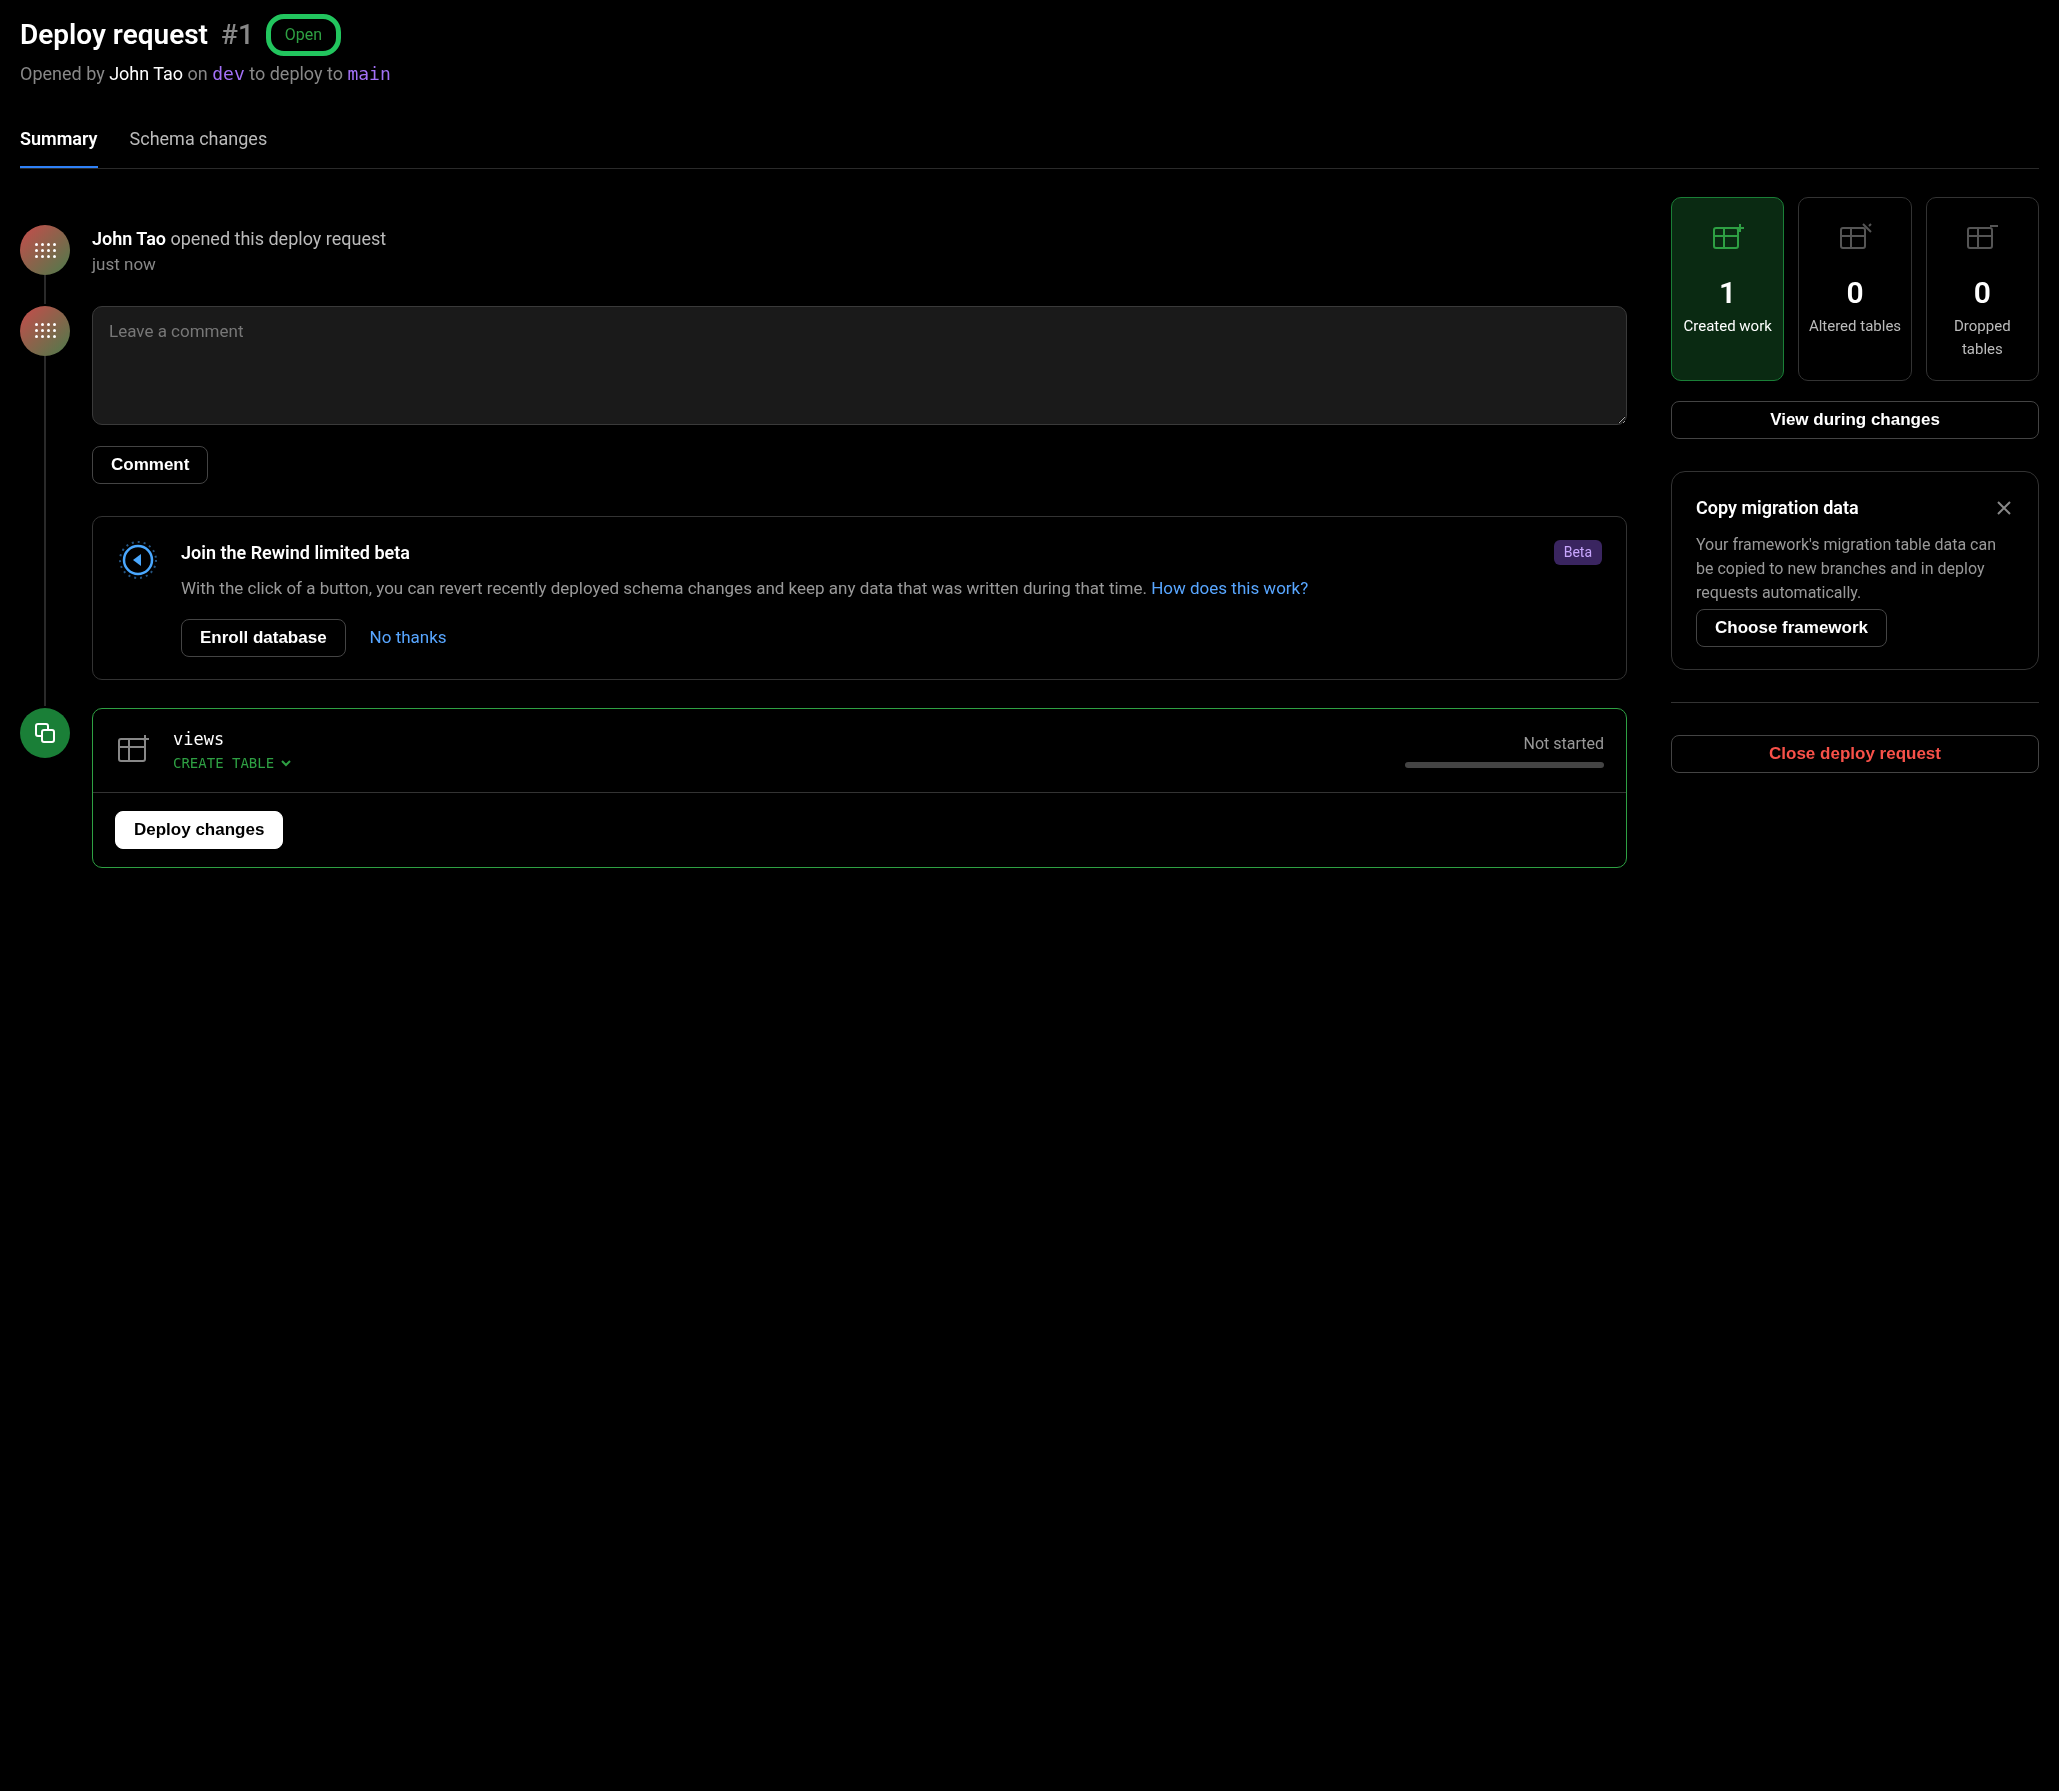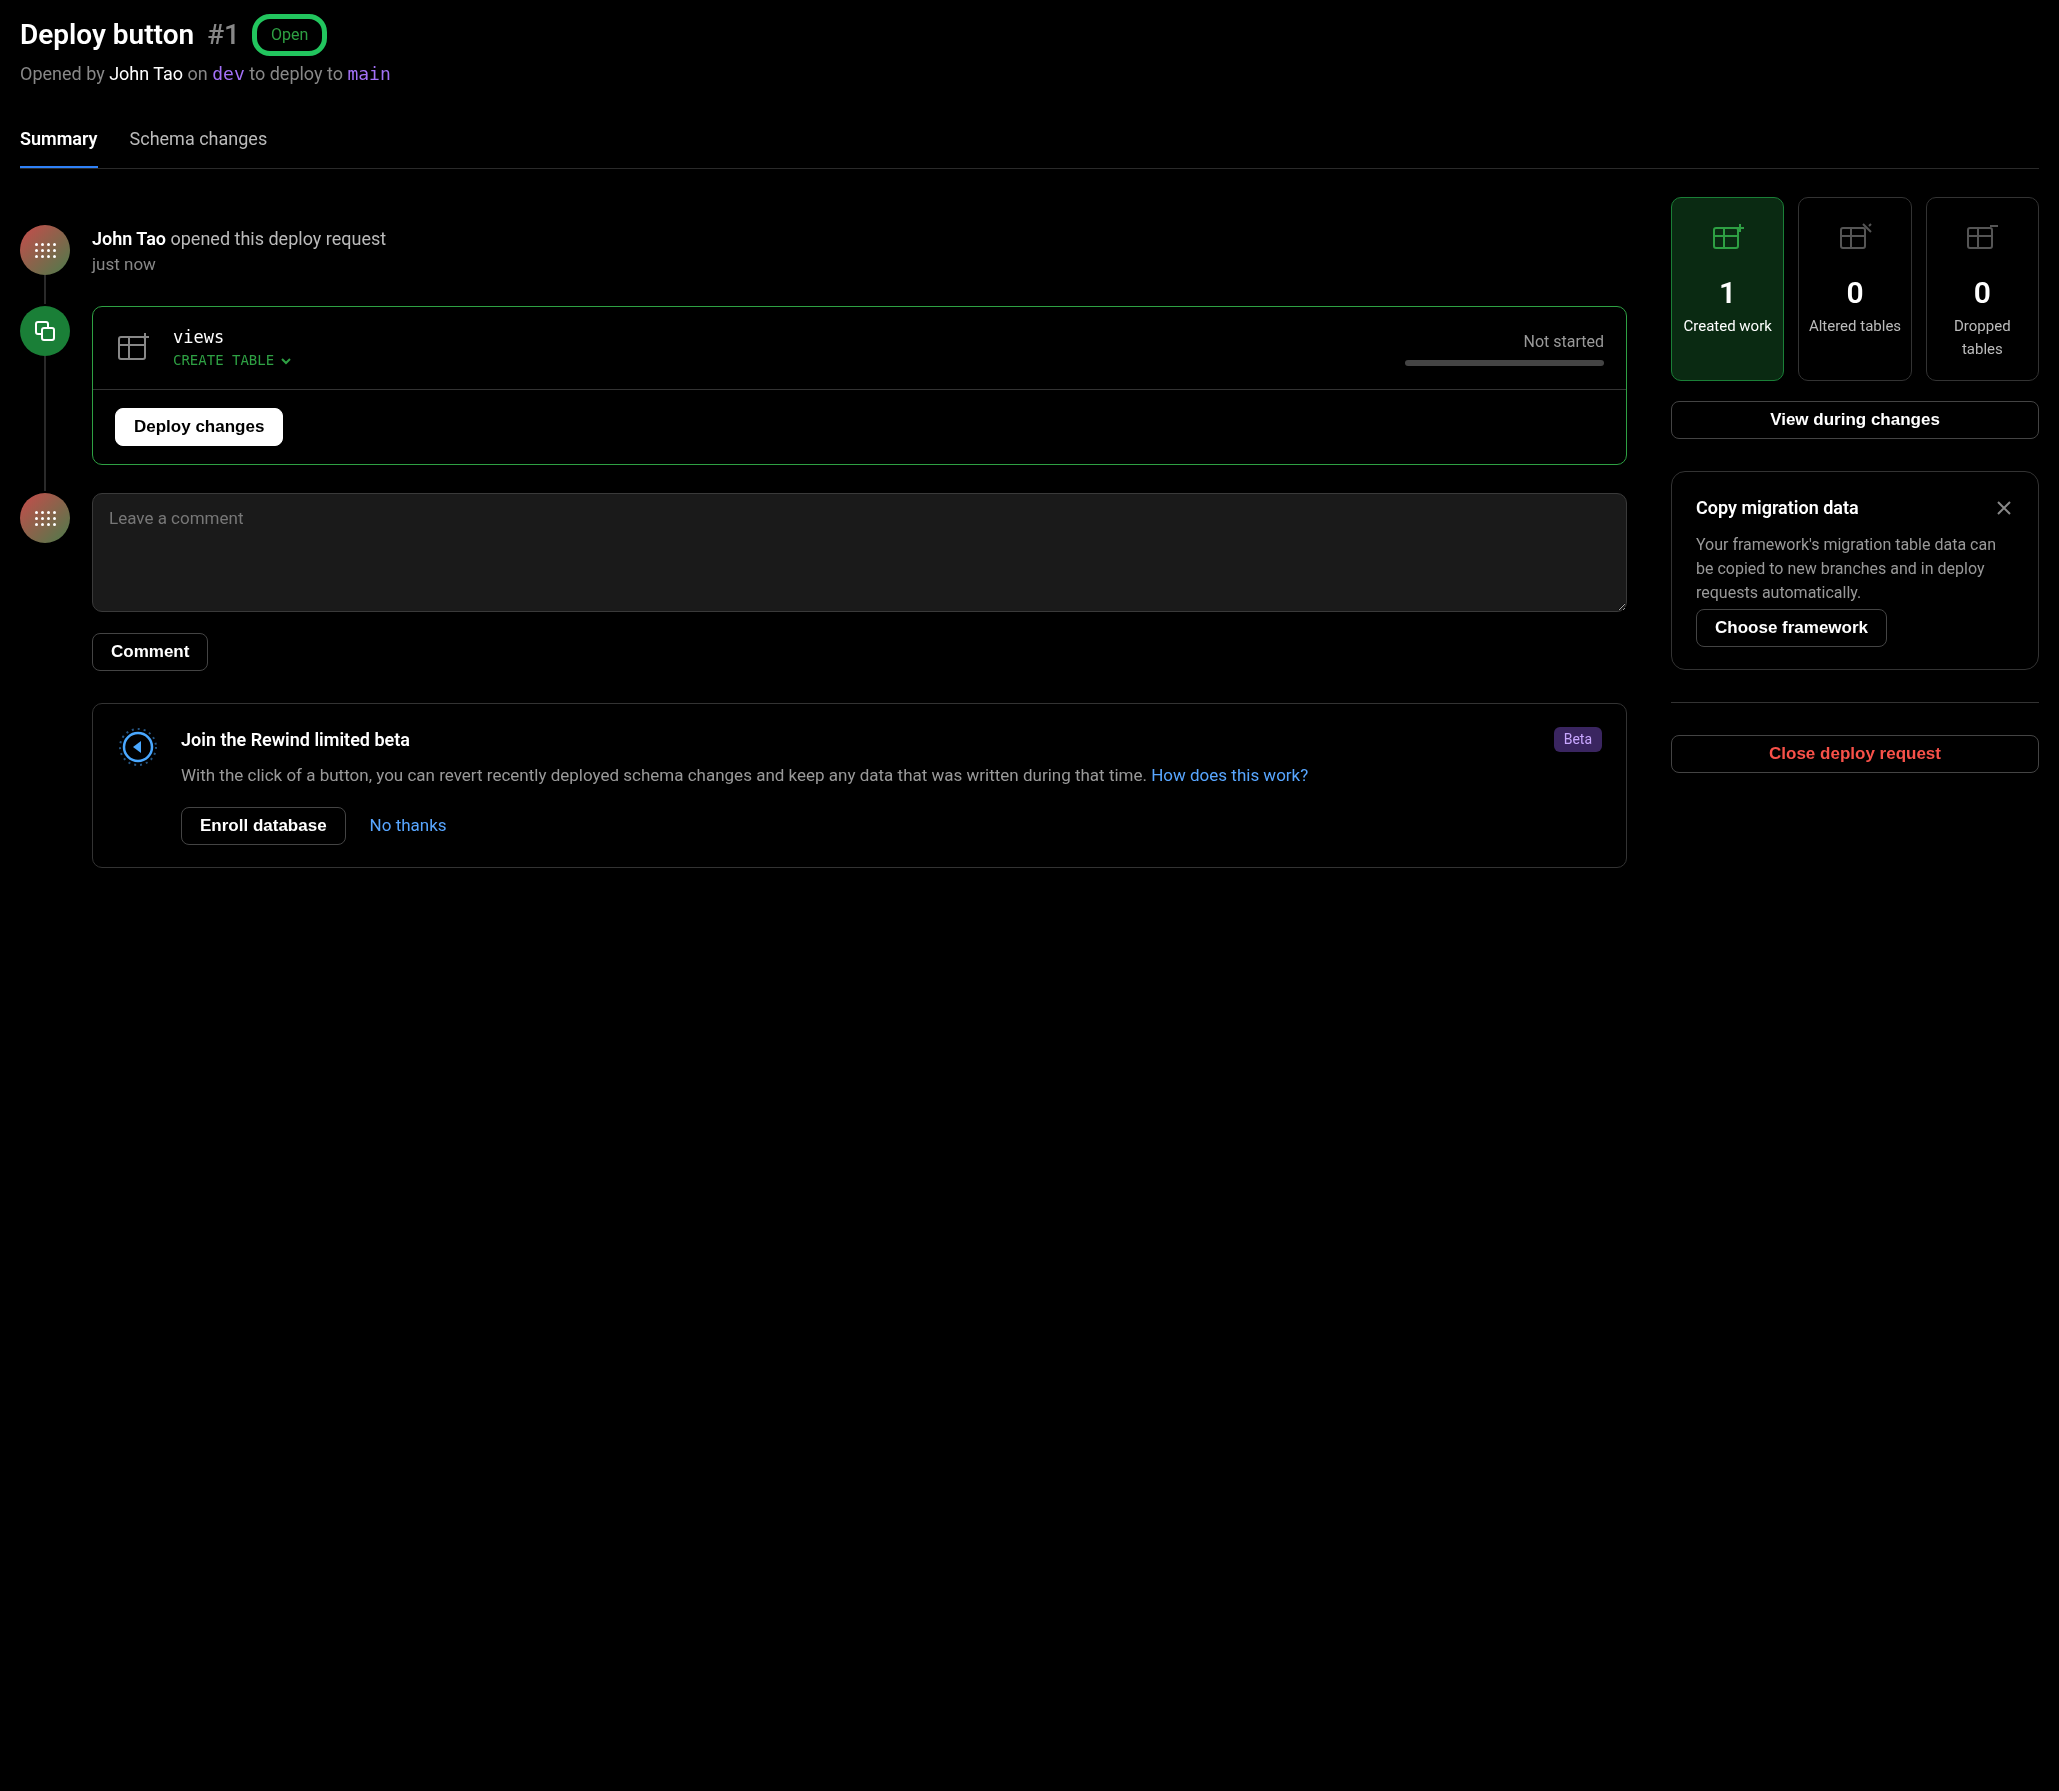--- a/index.html
+++ b/index.html
@@ -110,21 +110,21 @@
 .side-panel-desc { color: #999; font-size: 16px; margin-bottom: 4px; }
 .divider { height: 1px; background: #333; margin: 32px 0; }
 .avatar-green { background: #1a7f37; }
 .chevron { width: 12px; height: 12px; }
 </style>
 </head>
 <body>
 
 <div class="header-row">
   <h1 class="title">
-    <span>Deploy button</span>
+    <span>Deploy request</span>
     <span class="num">#1</span>
   </h1>
   <span class="status-badge">Open</span>
 </div>
 <div class="subhead">
   <span>Opened by</span>
   <span class="user">John Tao</span>
   <span>on</span>
   <span class="branch">dev</span>
   <span>to deploy to</span>
@@ -160,20 +160,67 @@
         <div class="tl-body">
           <div class="tl-head">
             <span class="user">John Tao</span>
             <span>opened this deploy request</span>
           </div>
           <div class="tl-time">just now</div>
         </div>
       </div>
 
       <div class="tl-item">
+        <div class="avatar avatar-jt">
+          <div class="avatar-dots">
+              <span></span>
+              <span></span>
+              <span></span>
+              <span></span>
+              <span></span>
+              <span></span>
+              <span></span>
+              <span></span>
+              <span></span>
+              <span></span>
+              <span></span>
+              <span></span>
+            </div>
+        </div>
+        <div class="tl-body">
+          <textarea class="comment-box" placeholder="Leave a comment" style=""></textarea>
+          <button class="btn mt-14">Comment</button>
+
+          <div class="panel rewind-panel" style="margin-top:32px">
+            <div class="rewind-icon">
+              <svg viewBox="0 0 42 42" fill="none">
+                  <circle cx="21" cy="21" r="18" stroke="#4aa8ff" stroke-width="2" stroke-dasharray="2 4" opacity="0.5"></circle>
+                  <circle cx="21" cy="21" r="14" stroke="#4aa8ff" stroke-width="2.5"></circle>
+                  <path d="M24 15 L16 21 L24 27 Z" fill="#4aa8ff"></path>
+                  <path d="M18 15 L10 21 L18 27 Z" fill="#4aa8ff" opacity="0"></path>
+                </svg>
+            </div>
+            <div class="rewind-body">
+              <div class="rewind-title-row">
+                <div class="rewind-title">Join the Rewind limited beta</div>
+                <span class="beta-badge">Beta</span>
+              </div>
+              <div class="rewind-desc">
+                <span>With the click of a button, you can revert recently deployed schema changes and keep any data that was written during that time. </span><span class="link">How does this work?</span>
+              </div>
+              <div class="rewind-actions">
+                <button class="btn">Enroll database</button>
+                <span class="link-btn">No thanks</span>
+              </div>
+            </div>
+          </div>
+        </div>
+      </div>
+
+      <div class="tl-item">
         <div class="avatar avatar-green">
           <svg width="24" height="24" viewBox="0 0 24 24" fill="none">
               <rect x="3" y="3" width="12" height="12" rx="2" stroke="#fff" stroke-width="2"></rect>
               <rect x="9" y="9" width="12" height="12" rx="2" stroke="#fff" stroke-width="2" fill="#1a7f37"></rect>
             </svg>
         </div>
         <div class="tl-body">
           <div class="change-panel">
             <div class="change-head">
               <div class="table-icon">
@@ -198,67 +245,20 @@
                 <div class="progress"></div>
               </div>
             </div>
             <div class="change-foot">
               <button class="btn btn-white">Deploy changes</button>
             </div>
           </div>
         </div>
       </div>
 
-      <div class="tl-item">
-        <div class="avatar avatar-jt">
-          <div class="avatar-dots">
-              <span></span>
-              <span></span>
-              <span></span>
-              <span></span>
-              <span></span>
-              <span></span>
-              <span></span>
-              <span></span>
-              <span></span>
-              <span></span>
-              <span></span>
-              <span></span>
-            </div>
-        </div>
-        <div class="tl-body">
-          <textarea class="comment-box" placeholder="Leave a comment" style=""></textarea>
-          <button class="btn mt-14">Comment</button>
-
-          <div class="panel rewind-panel" style="margin-top:32px">
-            <div class="rewind-icon">
-              <svg viewBox="0 0 42 42" fill="none">
-                  <circle cx="21" cy="21" r="18" stroke="#4aa8ff" stroke-width="2" stroke-dasharray="2 4" opacity="0.5"></circle>
-                  <circle cx="21" cy="21" r="14" stroke="#4aa8ff" stroke-width="2.5"></circle>
-                  <path d="M24 15 L16 21 L24 27 Z" fill="#4aa8ff"></path>
-                  <path d="M18 15 L10 21 L18 27 Z" fill="#4aa8ff" opacity="0"></path>
-                </svg>
-            </div>
-            <div class="rewind-body">
-              <div class="rewind-title-row">
-                <div class="rewind-title">Join the Rewind limited beta</div>
-                <span class="beta-badge">Beta</span>
-              </div>
-              <div class="rewind-desc">
-                <span>With the click of a button, you can revert recently deployed schema changes and keep any data that was written during that time. </span><span class="link">How does this work?</span>
-              </div>
-              <div class="rewind-actions">
-                <button class="btn">Enroll database</button>
-                <span class="link-btn">No thanks</span>
-              </div>
-            </div>
-          </div>
-        </div>
-      </div>
-
     </div>
   </div>
 
   <div class="sidebar">
     <div class="stats">
       <div class="stat-card created">
         <div class="stat-icon">
           <svg viewBox="0 0 40 40" fill="none">
               <rect x="6" y="10" width="24" height="20" rx="2" stroke="#2ea043" stroke-width="2"></rect>
               <line x1="6" y1="18" x2="30" y2="18" stroke="#2ea043" stroke-width="2"></line>

